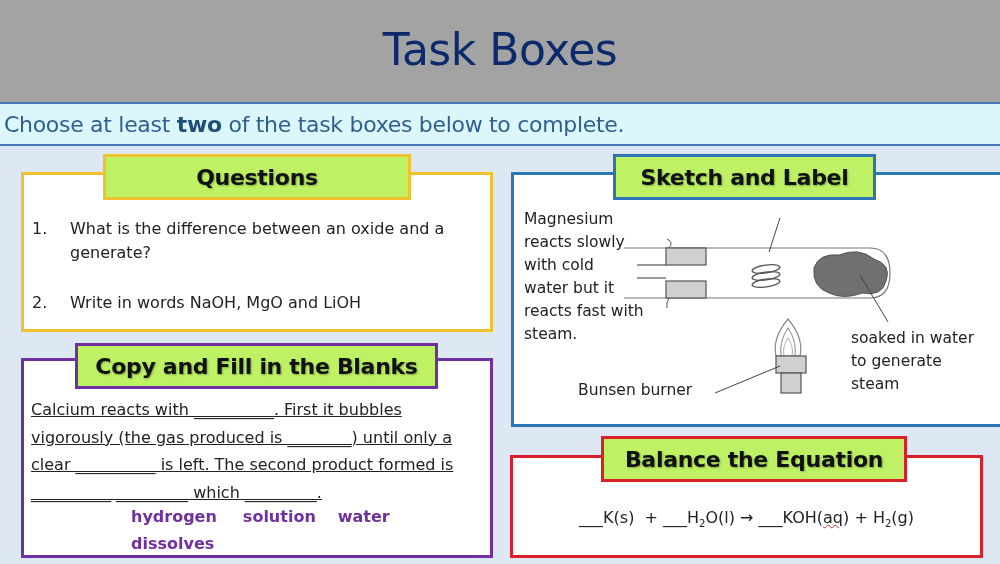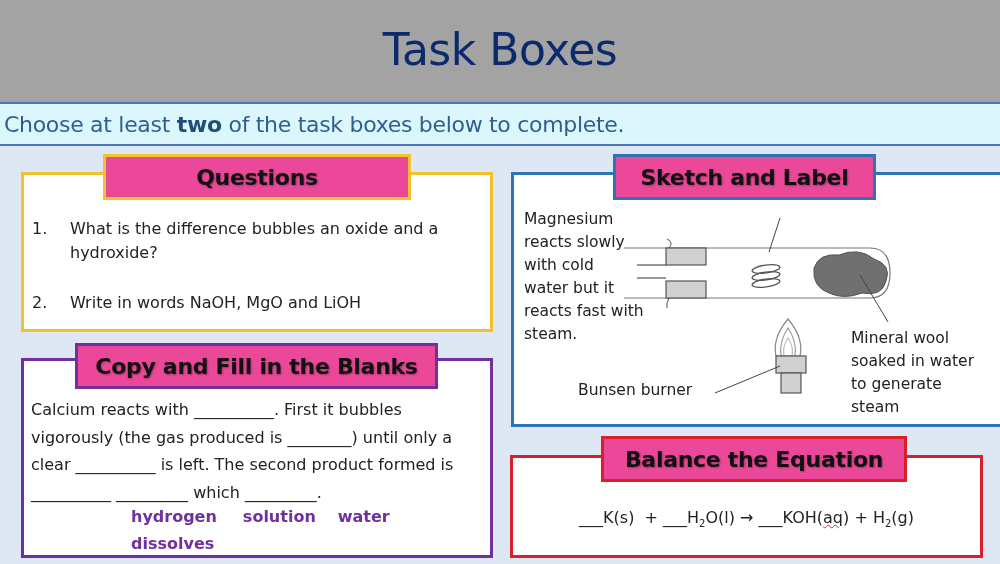--- a/index.html
+++ b/index.html
@@ -4,29 +4,29 @@
 <style>
   * { box-sizing: border-box; margin: 0; padding: 0; }
   html, body { width: 1000px; height: 564px; overflow: hidden; }
   body { position: relative; background: #dde8f4; font-family: "DejaVu Sans", "Liberation Sans", sans-serif; color: #222; }
   .title-bar { position: absolute; left: 0; top: 0; width: 1000px; height: 102px; background: #a3a3a3; display: flex; align-items: center; justify-content: center; }
   .title-bar h1 { font-weight: normal; font-size: 44px; color: #0b2a6b; letter-spacing: -0.5px; margin-top: -4px; }
   .instr-bar { position: absolute; left: 0; top: 102px; width: 1000px; height: 44px; background: #dbf7fb; border-top: 2px solid #4a77b8; border-bottom: 2px solid #4a77b8; padding-left: 4px; display: flex; align-items: center; }
   .instr-bar span { font-size: 22px; color: #2f5f8f; letter-spacing: -0.3px; }
   .instr-bar b { color: #1f4e79; }
   .box { position: absolute; background: #fff; border: 3px solid; }
-  .tab { position: absolute; background: #ec4899; border: 3px solid; display: flex; align-items: center; justify-content: center; font-weight: bold; font-size: 22px; color: #111; text-shadow: 1px 1px 2px rgba(0,0,0,0.3); letter-spacing: -0.3px; }
+  .tab { position: absolute; background: #bef264; border: 3px solid; display: flex; align-items: center; justify-content: center; font-weight: bold; font-size: 22px; color: #111; text-shadow: 1px 1px 2px rgba(0,0,0,0.3); letter-spacing: -0.3px; }
   .q-box { left: 21px; top: 172px; width: 472px; height: 160px; border-color: #f2c12e; }
   .q-tab { left: 103px; top: 154px; width: 308px; height: 46px; border-color: #f2c12e; }
   .q-list { position: absolute; left: 8px; top: 42px; width: 450px; font-size: 16px; line-height: 24px; }
   .q-item { display: flex; margin-bottom: 26px; }
   .q-num { width: 38px; flex: none; }
   .c-box { left: 21px; top: 358px; width: 472px; height: 200px; border-color: #7030a0; }
   .c-tab { left: 75px; top: 343px; width: 363px; height: 46px; border-color: #7030a0; }
-  .c-text { position: absolute; left: 7px; top: 35px; width: 460px; font-size: 16px; line-height: 27.5px; }
+  .c-text { position: absolute; left: 7px; top: 35px; width: 460px; font-size: 16px; line-height: 27.5px; text-decoration: underline; }
   .c-words { position: absolute; left: 0; top: 142px; width: 470px; font-weight: bold; color: #7030a0; font-size: 16px; line-height: 27px; }
   .c-words .row { display: flex; }
   .s-box { left: 511px; top: 172px; width: 544px; height: 255px; border-color: #2e75b6; }
   .s-tab { left: 613px; top: 154px; width: 263px; height: 46px; border-color: #2e75b6; }
   .s-text { position: absolute; font-size: 15.5px; line-height: 23px; }
   .b-box { left: 510px; top: 455px; width: 473px; height: 103px; border-color: #d9202a; }
   .b-tab { left: 601px; top: 436px; width: 306px; height: 46px; border-color: #d9202a; }
   .eq { position: absolute; left: 0; top: 50px; width: 467px; text-align: center; font-size: 16px; }
   .eq sub { font-size: 10px; }
   .eq .aq { text-decoration: underline wavy #d03030; text-decoration-thickness: 1px; }
@@ -40,21 +40,21 @@
 </div>
 
 <div class="instr-bar">
   <span><span>Choose at least </span><b>two</b><span> of the task boxes below to complete.</span></span>
 </div>
 
 <div class="box q-box">
   <div class="q-list">
     <div class="q-item">
       <span class="q-num">1.</span>
-      <span>What is the difference bubbles an oxide and a hydroxide?</span>
+      <span>What is the difference between an oxide and a generate?</span>
     </div>
     <div class="q-item">
       <span class="q-num">2.</span>
       <span>Write in words NaOH, MgO and LiOH</span>
     </div>
   </div>
 </div>
 <div class="tab q-tab">Questions</div>
 
 <div class="box c-box">
@@ -112,21 +112,20 @@
   </svg>
   <div class="s-text" style="left:10px; top:33px;">
     <div>Magnesium</div>
     <div>reacts slowly</div>
     <div>with cold</div>
     <div>water but it</div>
     <div>reacts fast with</div>
     <div>steam.</div>
   </div>
   <div class="s-text" style="left:337px; top:152px;">
-    <div>Mineral wool</div>
     <div>soaked in water</div>
     <div>to generate</div>
     <div>steam</div>
   </div>
   <div class="s-text" style="left:64px; top:204px;">Bunsen burner</div>
 </div>
 <div class="tab s-tab">Sketch and Label</div>
 
 <div class="box b-box">
   <div class="eq"><span>___</span><span>K(s)</span>&nbsp; <span>+</span> <span>___</span><span><span>H</span><sub>2</sub><span>O(l)</span></span> <span>→</span> <span>___</span><span><span>KOH(</span><span class="aq">aq</span><span>)</span></span> <span>+</span> <span><span>H</span><sub>2</sub><span>(g)</span></span></div>

